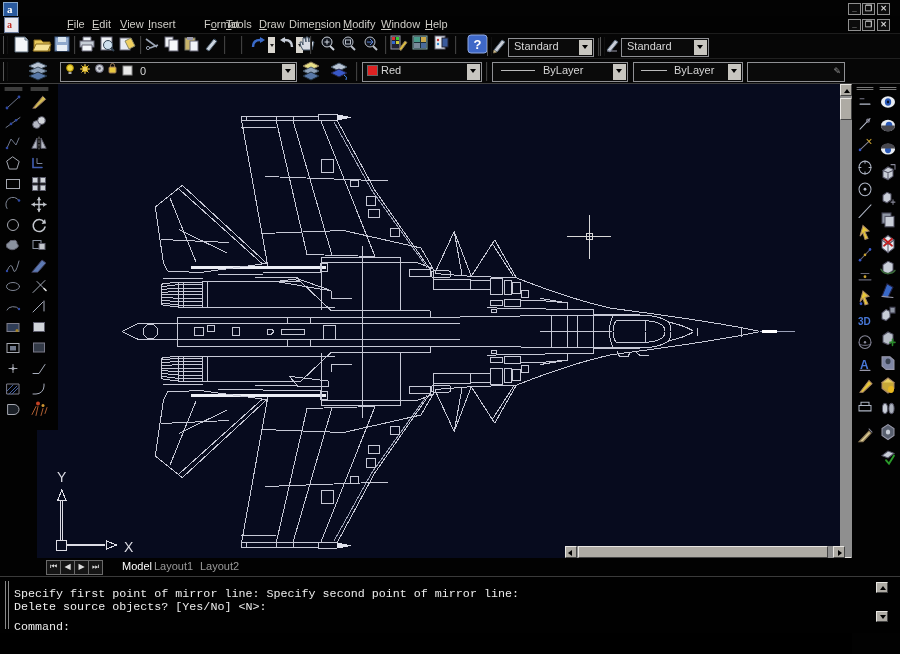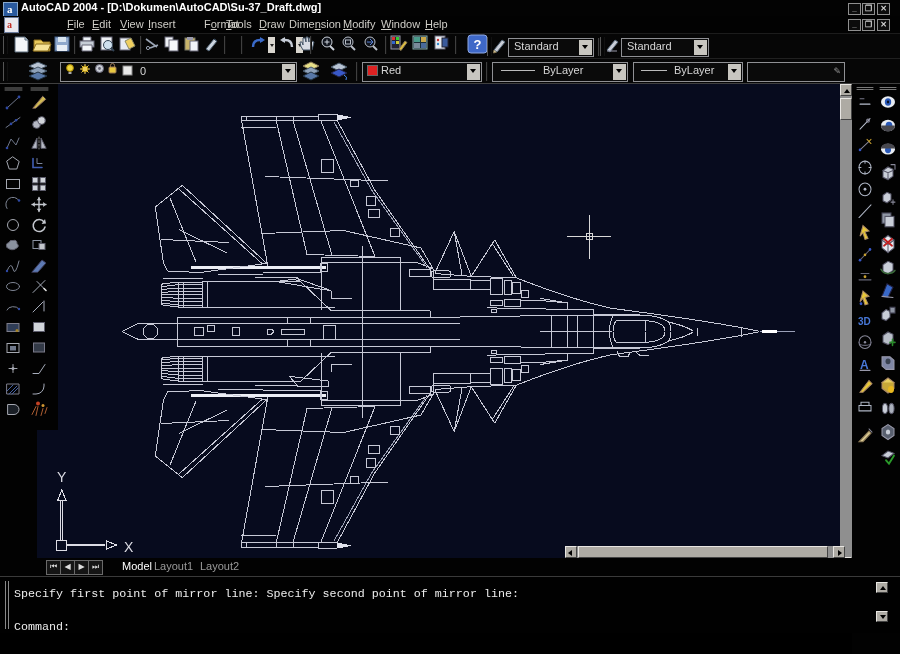--- a/index.html
+++ b/index.html
@@ -28,21 +28,20 @@
 #status{left:0;top:632px;width:900px;height:22px;background:#0b0b0b;border-top:1px solid #2f2f2f;color:#c4c4c4;font-size:11px;}
 .skey{position:absolute;top:2.5px;height:13px;border:1px solid #8a8a8a;border-bottom-color:#333;border-right-color:#333;background:#0d0d0d;color:#c9c9c9;font-size:9.5px;line-height:13px;text-align:center;white-space:nowrap;overflow:hidden;}
 </style></head>
 <body>
 <div id="app">
 
   <div class="abs" id="titlebar"></div>
   <div class="abs" style="left:3px;top:2px;width:13px;height:13px;background:#2a5a9e;border:1px solid #88a8cc;">
       <div style="position:absolute;left:3px;top:0px;color:#fff;font-weight:bold;font-size:11px;font-family:'Liberation Serif',serif;">a</div>
     </div>
-  <div class="abs" id="title-txt">AutoCAD 2004 - [D:\Dokumen\AutoCAD\Su-37_Draft.dwg]</div>
   <div class="abs wbtn" style="left:848px;top:3px;">_</div>
   <div class="abs wbtn" style="left:862px;top:3px;">❐</div>
   <div class="abs wbtn" style="left:877px;top:3px;">✕</div>
 
   <div class="abs" id="menubar">
     <span class="mi" style="left:22px;"><u>F</u>ile</span>
     <span class="mi" style="left:47px;"><u>E</u>dit</span>
     <span class="mi" style="left:75px;"><u>V</u>iew</span>
     <span class="mi" style="left:103px;"><u>I</u>nsert</span>
     <span class="mi" style="left:140px;padding-left:19px;">F<u>o</u>rmat</span>
@@ -645,20 +644,21 @@
     </div>
   <div class="abs sbtn" style="left:833px;top:546px;width:12px;height:12px;">
       <div style="position:absolute;left:4px;top:3px;border-top:3px solid transparent;border-bottom:3px solid transparent;border-left:4px solid #000;"></div>
     </div>
   <div class="abs sbtn" style="left:578px;top:546px;width:250px;height:12px;"></div>
 
   <div class="abs" id="cmdwin">
     <div style="position:absolute;left:5px;top:4px;bottom:4px;width:1px;background:#888;"></div>
     <div style="position:absolute;left:8px;top:4px;bottom:4px;width:1px;background:#888;"></div>
     <div style="position:absolute;left:14px;top:10px;white-space:pre;">Specify first point of mirror line: Specify second point of mirror line:</div>
+    <div style="position:absolute;left:14px;top:22.5px;white-space:pre;">Delete source objects? [Yes/No] &lt;N&gt;:</div>
     <div style="position:absolute;left:14px;top:42.5px;white-space:pre;">Command:</div>
     <div class="sbtn" style="position:absolute;left:876px;top:5px;width:12px;height:11px;">
         <div style="position:absolute;left:3px;top:3px;border-left:3px solid transparent;border-right:3px solid transparent;border-bottom:4px solid #000;"></div>
       </div>
     <div class="sbtn" style="position:absolute;left:876px;top:34px;width:12px;height:11px;">
         <div style="position:absolute;left:3px;top:3px;border-left:3px solid transparent;border-right:3px solid transparent;border-top:4px solid #000;"></div>
       </div>
   </div>
 
 </div>

